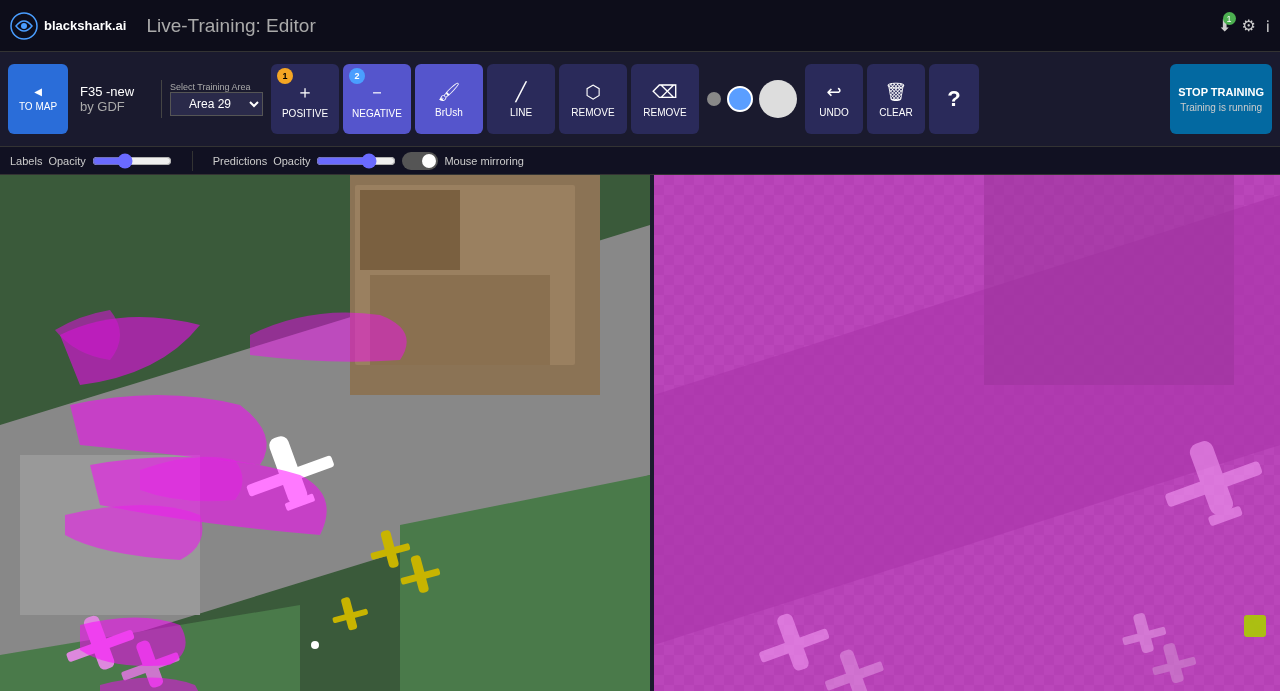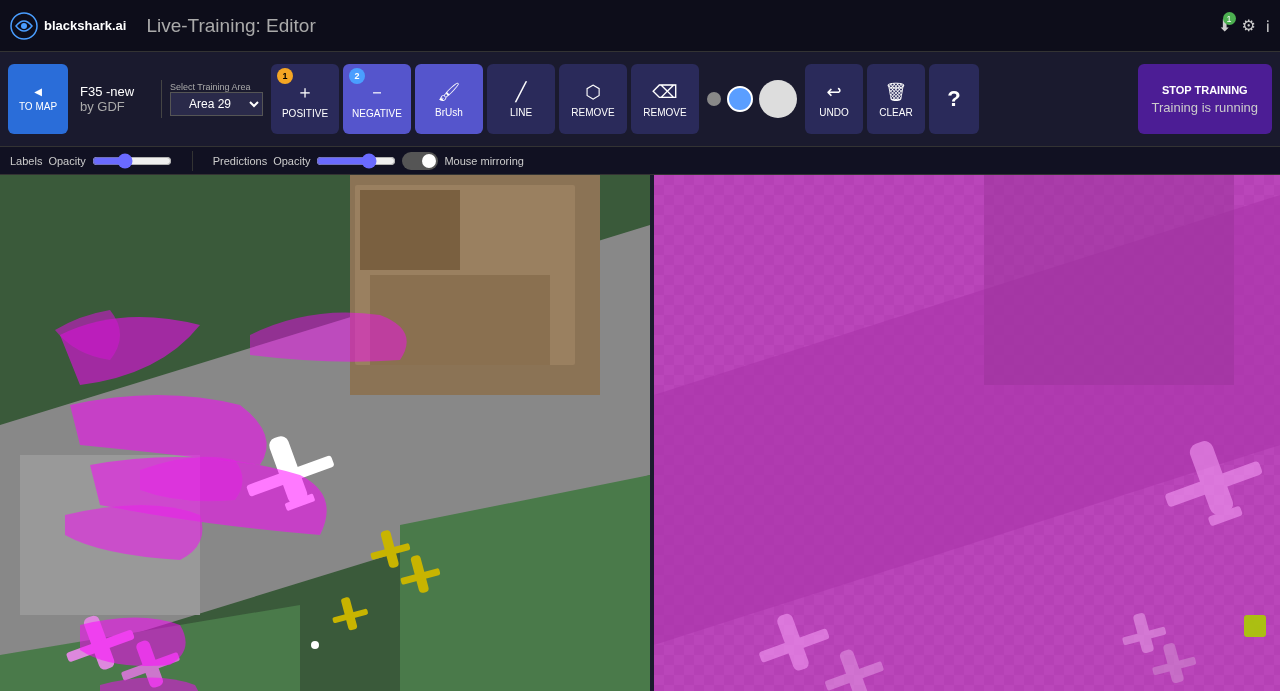--- a/index.html
+++ b/index.html
@@ -73,24 +73,24 @@
 
     .help-btn {
       display: flex; flex-direction: column; align-items: center; justify-content: center;
       background: #2a2a5a; border: none; color: #fff; cursor: pointer; padding: 6px 8px;
       border-radius: 6px; width: 50px; height: 70px; font-size: 22px; font-weight: bold;
     }
 
     
     .stop-training-btn {
       display: flex; flex-direction: column; align-items: center; justify-content: center;
-      background: #4c1d95; border: none; color: #fff; cursor: pointer; padding: 8px 14px;
+      background: #0369a1; border: none; color: #fff; cursor: pointer; padding: 8px 8px;
       border-radius: 6px; min-width: 100px; height: 70px; font-size: 11px; font-weight: bold; gap: 4px; margin-left: auto; text-transform: uppercase;
     }
-    .stop-training-sub { font-size: 13px; color: #ccc; font-weight: normal; text-transform: none; }
+    .stop-training-sub { font-size: 10px; color: #ccc; font-weight: normal; text-transform: none; }
 
     
     #labels-bar {
       display: flex; align-items: center; background: #111122; height: 28px; padding: 0 10px; gap: 20px; border-bottom: 1px solid #333;
     }
     .labels-bar-item { display: flex; align-items: center; gap: 6px; font-size: 11px; color: #ccc; }
     .opacity-slider { width: 80px; accent-color: #6a6aff; cursor: pointer; }
     .toggle-switch { width: 36px; height: 18px; background: #555; border-radius: 9px; position: relative; cursor: pointer; }
     .toggle-knob { width: 14px; height: 14px; background: #fff; border-radius: 50%; position: absolute; top: 2px; left: 20px; transition: left 0.2s; }
     .separator { width: 1px; height: 20px; background: #333; }

